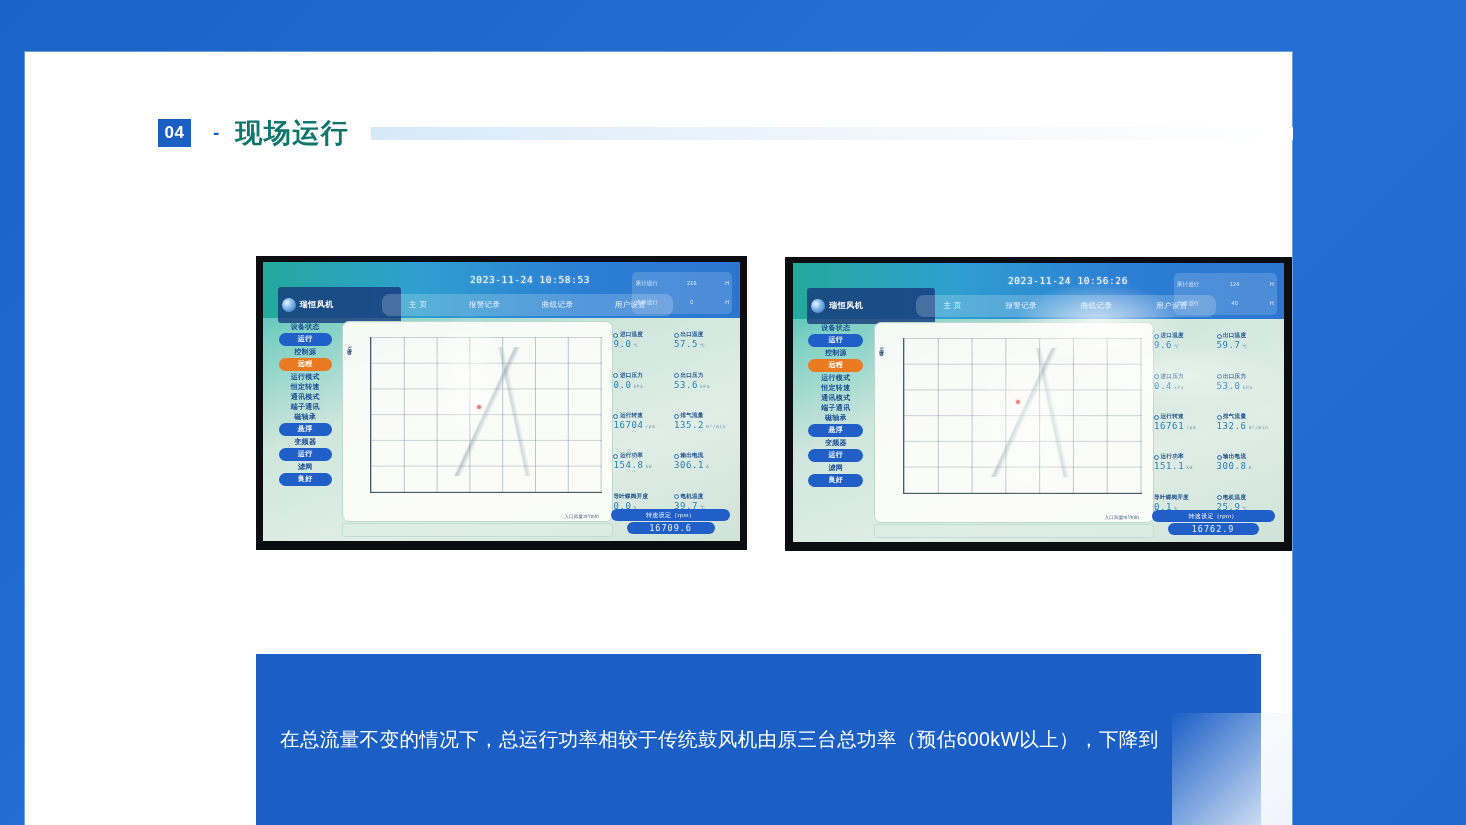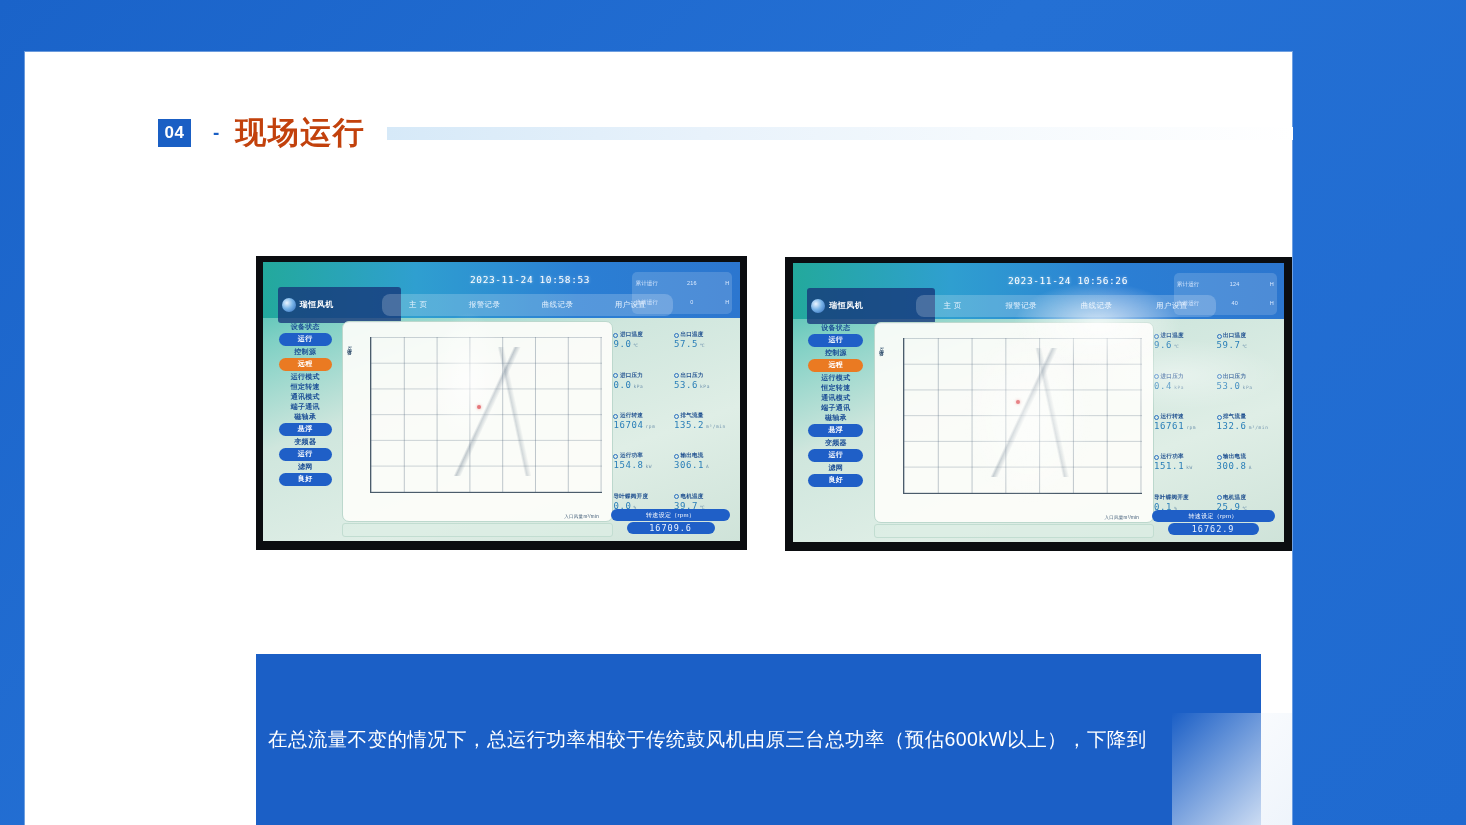--- a/index.html
+++ b/index.html
@@ -41,22 +41,22 @@
     font-size: 17px; font-weight: 700;
     display: flex; align-items: center; justify-content: center;
     letter-spacing: .5px;
     flex: 0 0 auto;
   }
   .title-dash {
     margin: 0 16px 0 22px;
     color: #1a5fc4; font-size: 19px; font-weight: 700;
   }
   .title-text {
-    color: #c2410c;
-    font-size: 31px;
+    color: #0f766e;
+    font-size: 27px;
     font-weight: 700;
     letter-spacing: 1.5px;
     white-space: nowrap;
   }
   .title-bar {
     margin-left: 22px;
     flex: 1 1 auto;
     height: 13px;
     background: linear-gradient(90deg, #d6e9f8 0%, #e8f2fb 35%, #f4f9fd 65%, #ffffff 100%);
   }
@@ -244,21 +244,21 @@
     border:1px solid #c2ddd1; border-radius:3px;
   }
 
   
   .caption{
     position:absolute;
     left:231px; top:602px;
     width:1005px; height:172px;
     background:#1b5fc6;
     display:flex; flex-direction:column; justify-content:center;
-    padding: 0 12px;
+    padding: 0 24px;
     gap: 8px;
   }
   .caption p{
     color:#ffffff;
     font-size:19.5px;
     line-height:2.05;
     letter-spacing:.4px;
   }
 </style>
 </head>

